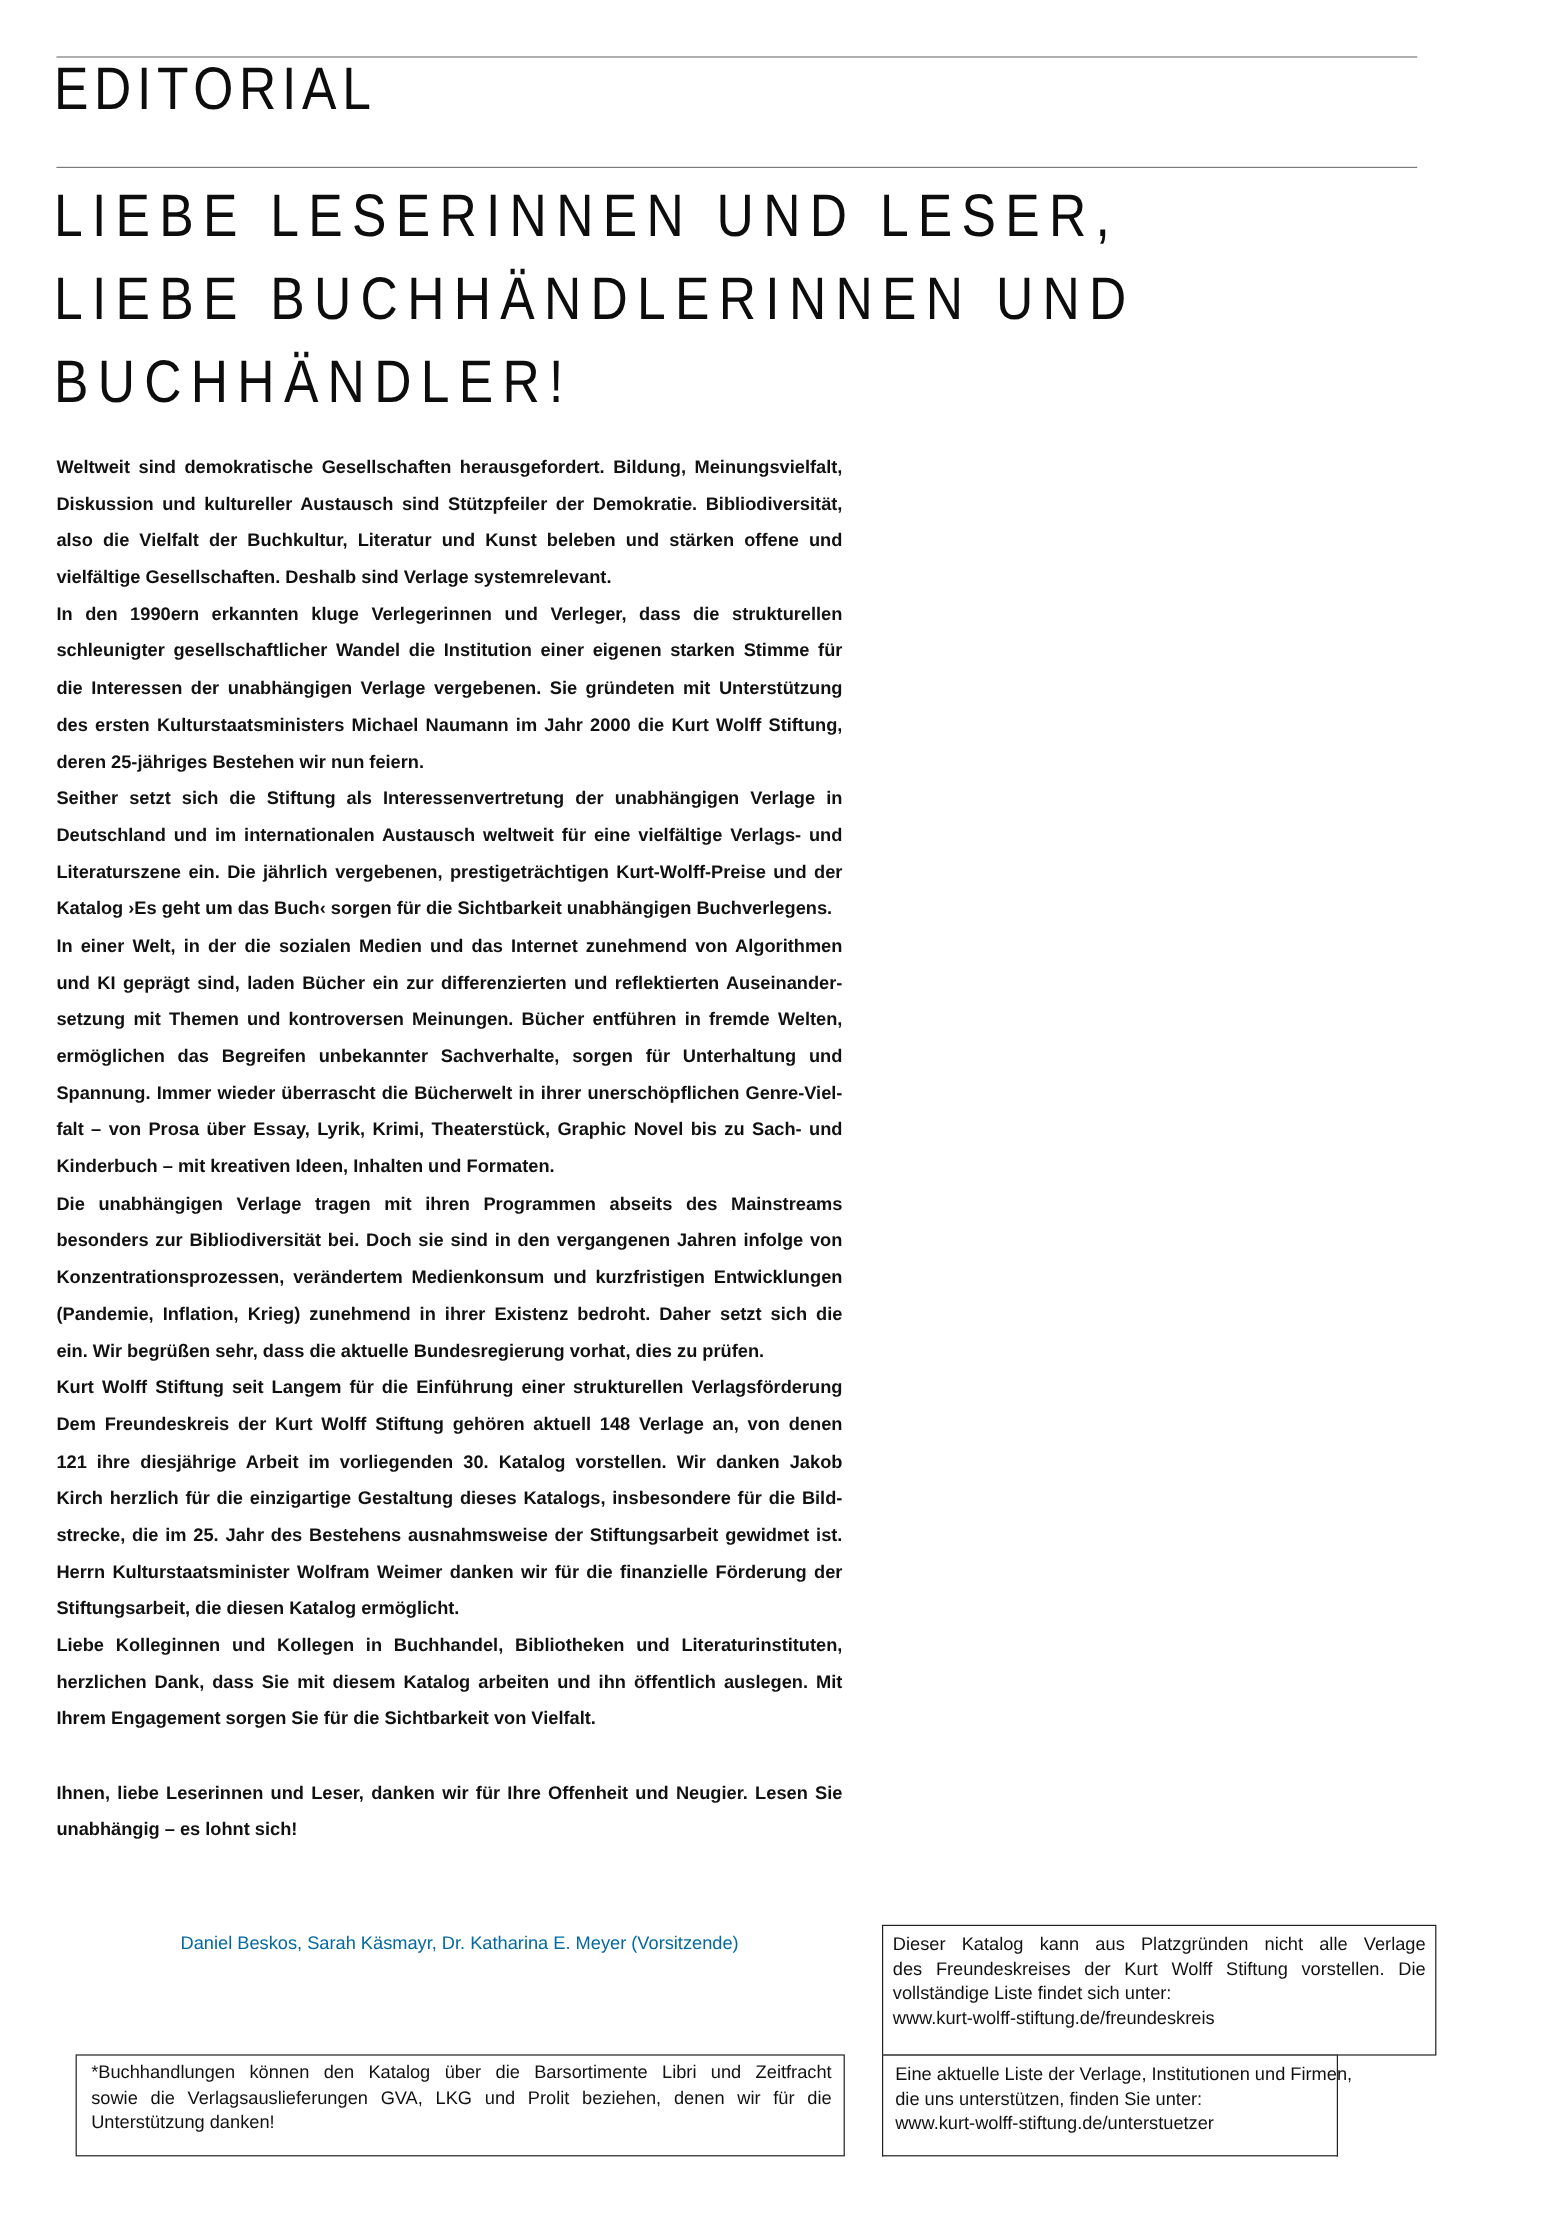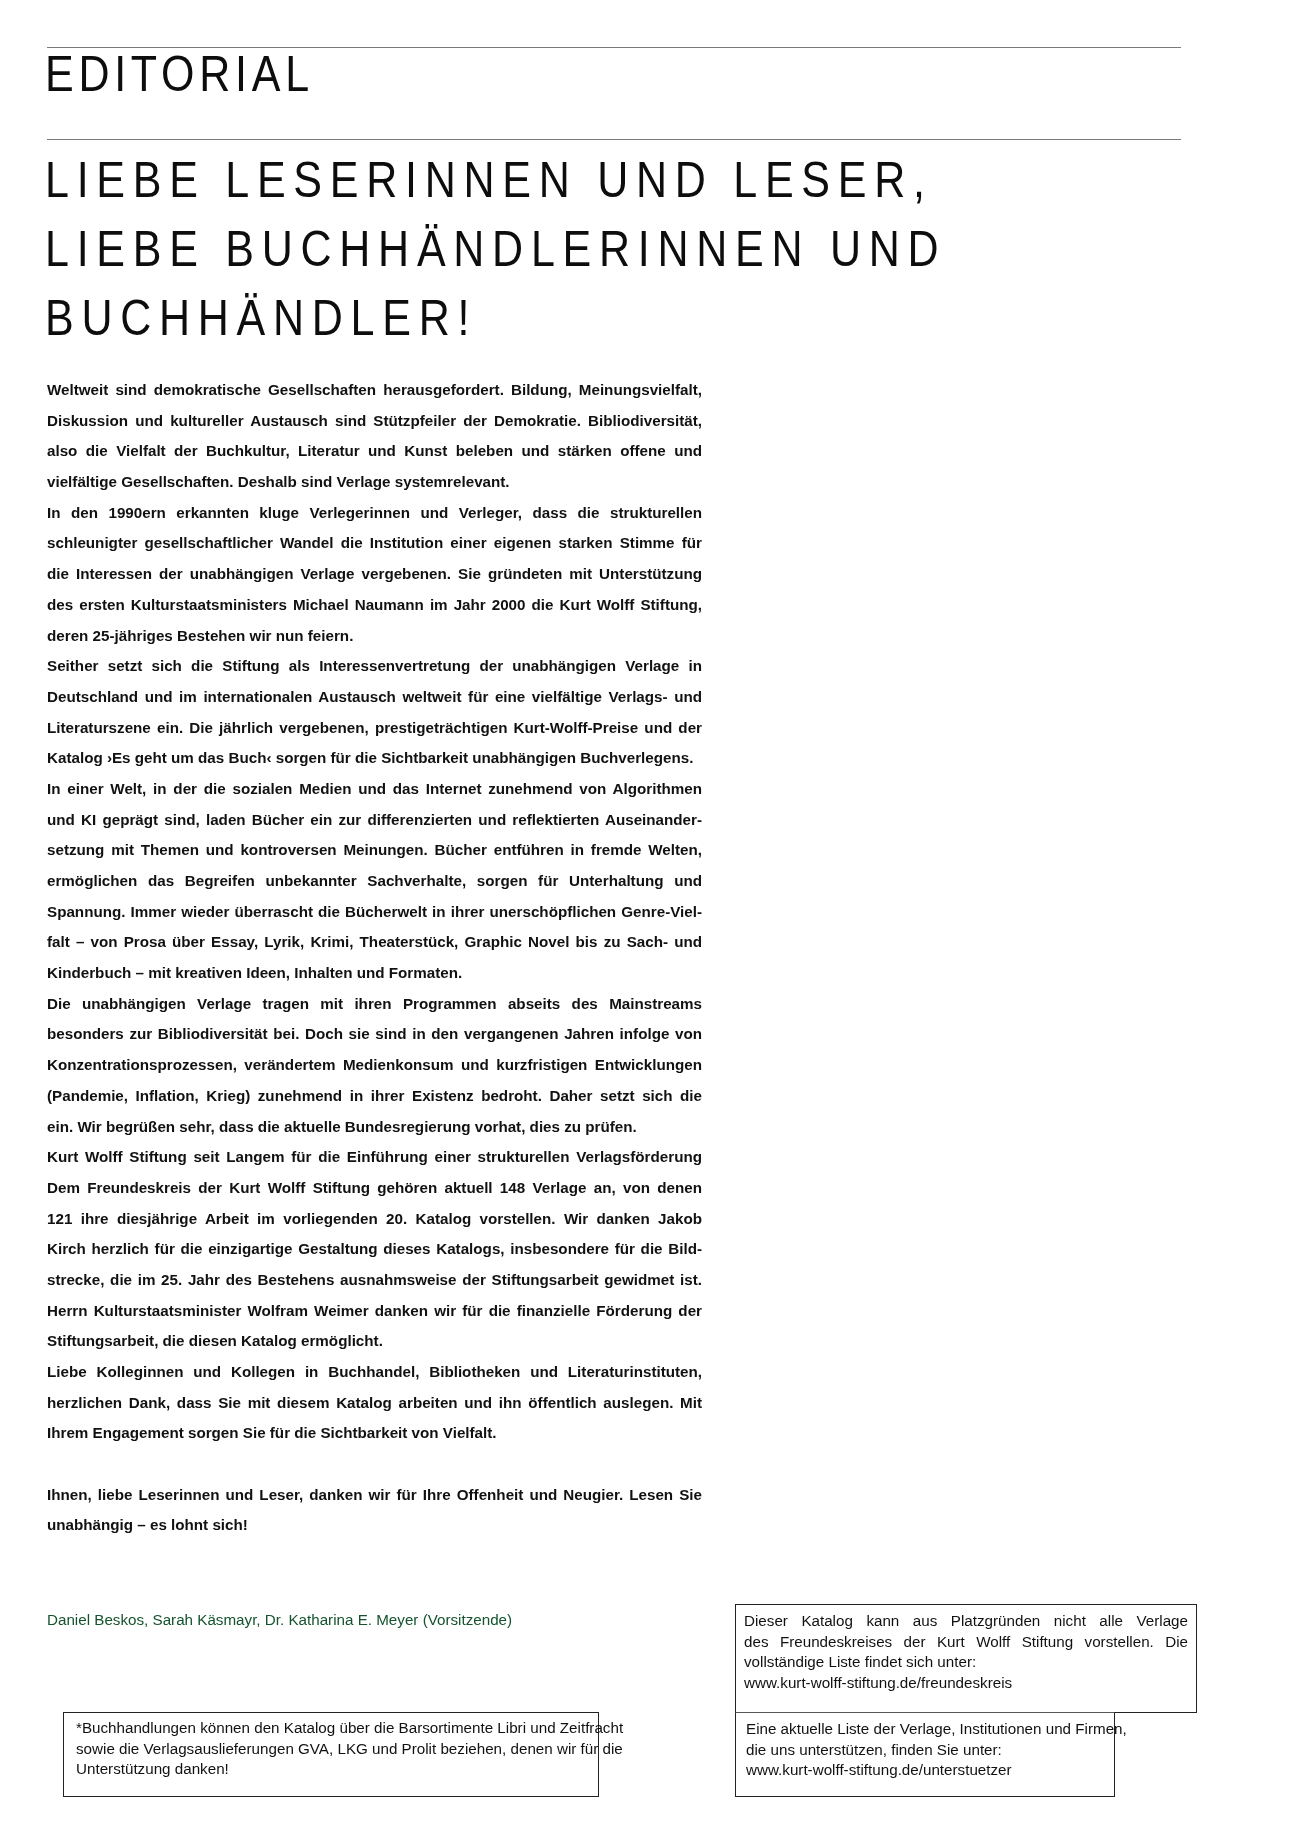--- a/index.html
+++ b/index.html
@@ -20,31 +20,31 @@
   }
   .headline span { display: block; }
   .body-text {
     position: absolute; left: 47px; top: 375px; width: 655px;
     font-size: 15.2px; line-height: 30.7px; color: #111;
   }
   .body-text .line { display: block; height: 30.7px; text-align: justify; text-align-last: justify; white-space: nowrap; overflow: visible; font-weight: bold; }
   .body-text .line.last { text-align-last: left; }
   .body-text .line.blank { }
   .signature {
-    position: absolute; left: 47px; top: 1610px; width: 672px; text-align: left;
-    font-size: 15.2px; line-height: 20px; color: #14532d;
+    position: absolute; left: 47px; top: 1610px; width: 672px; text-align: center;
+    font-size: 15.2px; line-height: 20px; color: #0369a1;
   }
   .box {
     position: absolute; border: 1.3px solid #222; box-sizing: border-box;
     font-size: 15.2px; line-height: 20.5px; color: #111; margin-left: 16px;
   }
   .box .line { display: block; text-align: justify; text-align-last: justify; white-space: nowrap; }
   .box .line.last { text-align-last: left; }
   .box-list-info { left: 719px; top: 1604px; width: 462px; height: 109px; padding: 6px 8px 0 8px; }
-  .box-bookstores { left: 47px; top: 1712px; width: 536px; height: 85px; padding: 5px 10px 16px 12px; }
+  .box-bookstores { left: 47px; top: 1712px; width: 641px; height: 85px; padding: 5px 10px 16px 12px; }
   .box-supporters { left: 719px; top: 1712px; width: 380px; height: 85px; padding: 6px 8px 0 10px; border-top-color: #555; }
 </style>
 </head>
 <body>
 
 <div class="rule" style="top:47px;"></div>
 <h1 class="section-label">EDITORIAL</h1>
 <div class="rule" style="top:139px;"></div>
 
 <h2 class="headline">
@@ -74,21 +74,21 @@
   <span class="line">Spannung. Immer wieder überrascht die Bücherwelt in ihrer unerschöpflichen Genre-Viel-</span>
   <span class="line">falt – von Prosa über Essay, Lyrik, Krimi, Theaterstück, Graphic Novel bis zu Sach- und</span>
   <span class="line last">Kinderbuch – mit kreativen Ideen, Inhalten und Formaten.</span>
   <span class="line">Die unabhängigen Verlage tragen mit ihren Programmen abseits des Mainstreams</span>
   <span class="line">besonders zur Bibliodiversität bei. Doch sie sind in den vergangenen Jahren infolge von</span>
   <span class="line">Konzentrationsprozessen, verändertem Medienkonsum und kurzfristigen Entwicklungen</span>
   <span class="line">(Pandemie, Inflation, Krieg) zunehmend in ihrer Existenz bedroht. Daher setzt sich die</span>
   <span class="line last">ein. Wir begrüßen sehr, dass die aktuelle Bundesregierung vorhat, dies zu prüfen.</span>
   <span class="line">Kurt Wolff Stiftung seit Langem für die Einführung einer strukturellen Verlagsförderung</span>
   <span class="line">Dem Freundeskreis der Kurt Wolff Stiftung gehören aktuell 148 Verlage an, von denen</span>
-  <span class="line">121 ihre diesjährige Arbeit im vorliegenden 20. Katalog vorstellen. Wir danken Jakob</span>
+  <span class="line">121 ihre diesjährige Arbeit im vorliegenden 30. Katalog vorstellen. Wir danken Jakob</span>
   <span class="line">Kirch herzlich für die einzigartige Gestaltung dieses Katalogs, insbesondere für die Bild-</span>
   <span class="line">strecke, die im 25. Jahr des Bestehens ausnahmsweise der Stiftungsarbeit gewidmet ist.</span>
   <span class="line">Herrn Kulturstaatsminister Wolfram Weimer danken wir für die finanzielle Förderung der</span>
   <span class="line last">Stiftungsarbeit, die diesen Katalog ermöglicht.</span>
   <span class="line">Liebe Kolleginnen und Kollegen in Buchhandel, Bibliotheken und Literaturinstituten,</span>
   <span class="line">herzlichen Dank, dass Sie mit diesem Katalog arbeiten und ihn öffentlich auslegen. Mit</span>
   <span class="line last">Ihrem Engagement sorgen Sie für die Sichtbarkeit von Vielfalt.</span>
   <span class="line blank"></span>
   <span class="line">Ihnen, liebe Leserinnen und Leser, danken wir für Ihre Offenheit und Neugier. Lesen Sie</span>
   <span class="line last">unabhängig – es lohnt sich!</span>

